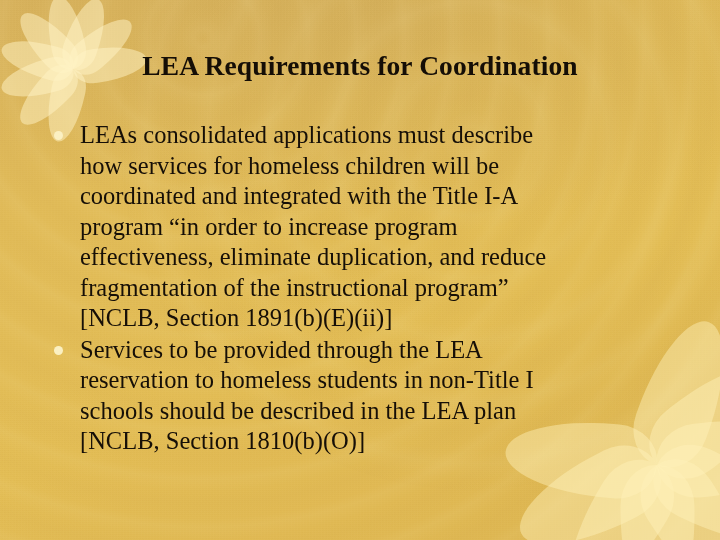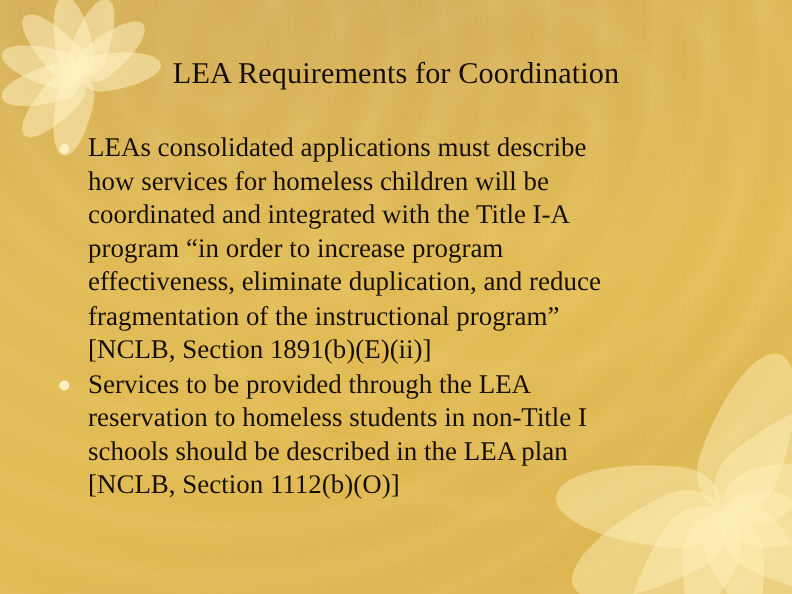--- a/index.html
+++ b/index.html
@@ -87,21 +87,21 @@
   }
 
   
   #title {
     position: absolute;
     left: 0;
     top: 50px;
     width: 720px;
     text-align: center;
     font-size: 27.5px;
-    font-weight: normal;
+    font-weight: bold;
     color: #150e06;
     letter-spacing: 0.1px;
   }
 
   
   #body {
     position: absolute;
     left: 46px;
     top: 120px;
     width: 640px;
@@ -172,17 +172,17 @@
 effectiveness, eliminate duplication, and reduce
 fragmentation of the instructional program”
 [NCLB, Section 1891(b)(E)(ii)]</div>
     </div>
 
     <div class="bullet-row">
       <span class="bullet-dot"></span>
       <div class="bullet-text">Services to be provided through the LEA
 reservation to homeless students in non-Title I
 schools should be described in the LEA plan
-[NCLB, Section 1112(b)(O)]</div>
+[NCLB, Section 1810(b)(O)]</div>
     </div>
 
   </div>
 </div>
 
 </body></html>

